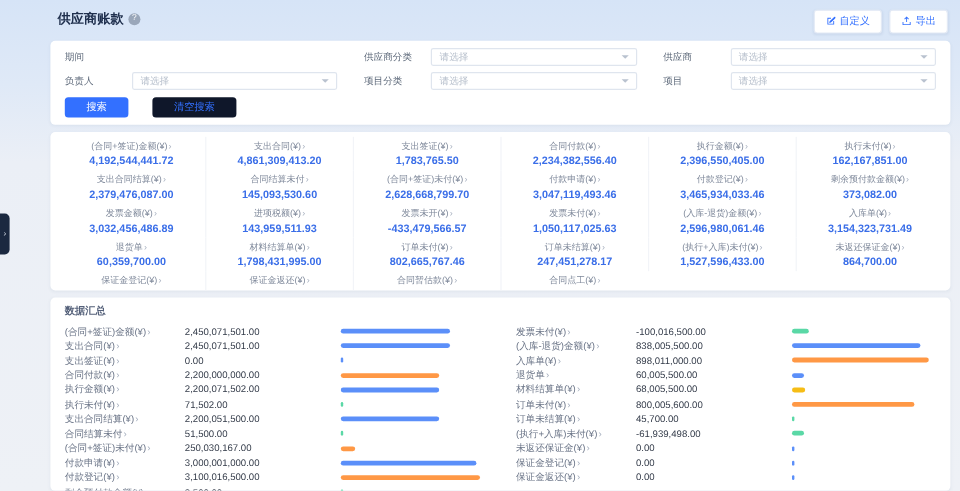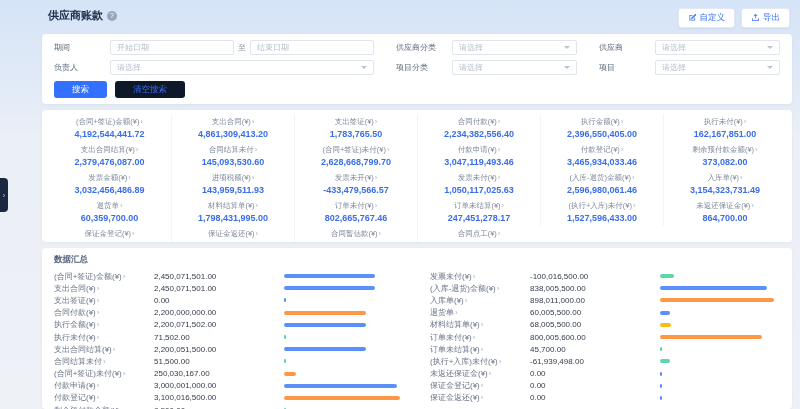--- a/index.html
+++ b/index.html
@@ -23,21 +23,21 @@
   .f-label{flex:0 0 50px;font-size:8px;color:#5c6879;white-space:nowrap}
   .ctrl{flex:1;height:15px;border:1px solid #dfe5ee;border-radius:2px;background:#fff;
         display:flex;align-items:center;justify-content:space-between;padding:0 6px;font-size:8px;color:#b4bdca}
   input.ctrl{outline:none;color:#3a4150}
   input.ctrl::placeholder{color:#b4bdca;font-size:8px}
   .range{flex:1;display:flex;align-items:center;gap:4px}
   .range input{min-width:0}
   .sep{font-size:8px;color:#8b95a5}
   .chev{width:0;height:0;border-left:3px solid transparent;border-right:3px solid transparent;
         border-top:3.5px solid #b9c2cf;margin-left:4px}
-  .filter-actions{margin-top:6px;display:flex;gap:8px}
+  .filter-actions{margin-top:6px;display:flex;gap:20px}
   .btn{font-size:8.5px;border:none;border-radius:3px;padding:4px 18px;cursor:pointer;line-height:9px}
   .btn.primary{background:#3370ff;color:#fff}
   .btn.ghost{background:#0f172a;color:#3370ff}
   .metrics-card{margin-top:6px;height:132px;padding:4px 6px;overflow:hidden}
   .metrics-grid{display:grid;grid-template-columns:repeat(6,1fr)}
   .metric{text-align:center;padding:3px 2px 2px;border-left:1px solid #f2f4f8;cursor:pointer}
   .metric:nth-child(6n+1){border-left:none}
   .m-label{font-size:7.5px;color:#7e889a;line-height:10px;white-space:nowrap;overflow:hidden}
   .m-label .arr{color:#a7b0bf;margin-left:1px}
   .m-value{font-size:9px;font-weight:bold;color:#3a6ee8;line-height:12px;margin-top:1px;white-space:nowrap;overflow:hidden}
@@ -83,25 +83,20 @@
         </span>
         <span>导出</span>
       </button>
     </div>
   </header>
 
   <section class="card filter-card">
     <div class="filter-grid">
       <div class="field">
         <span class="f-label">期间</span>
-        <div class="range">
-          <input class="ctrl" placeholder="开始日期" style="">
-          <span class="sep">至</span>
-          <input class="ctrl" placeholder="结束日期" style="">
-        </div>
       </div>
       <div class="field">
         <span class="f-label">供应商分类</span>
         <div class="ctrl">
           <span>请选择</span>
           <span class="chev"></span>
         </div>
       </div>
       <div class="field">
         <span class="f-label">供应商</span>

